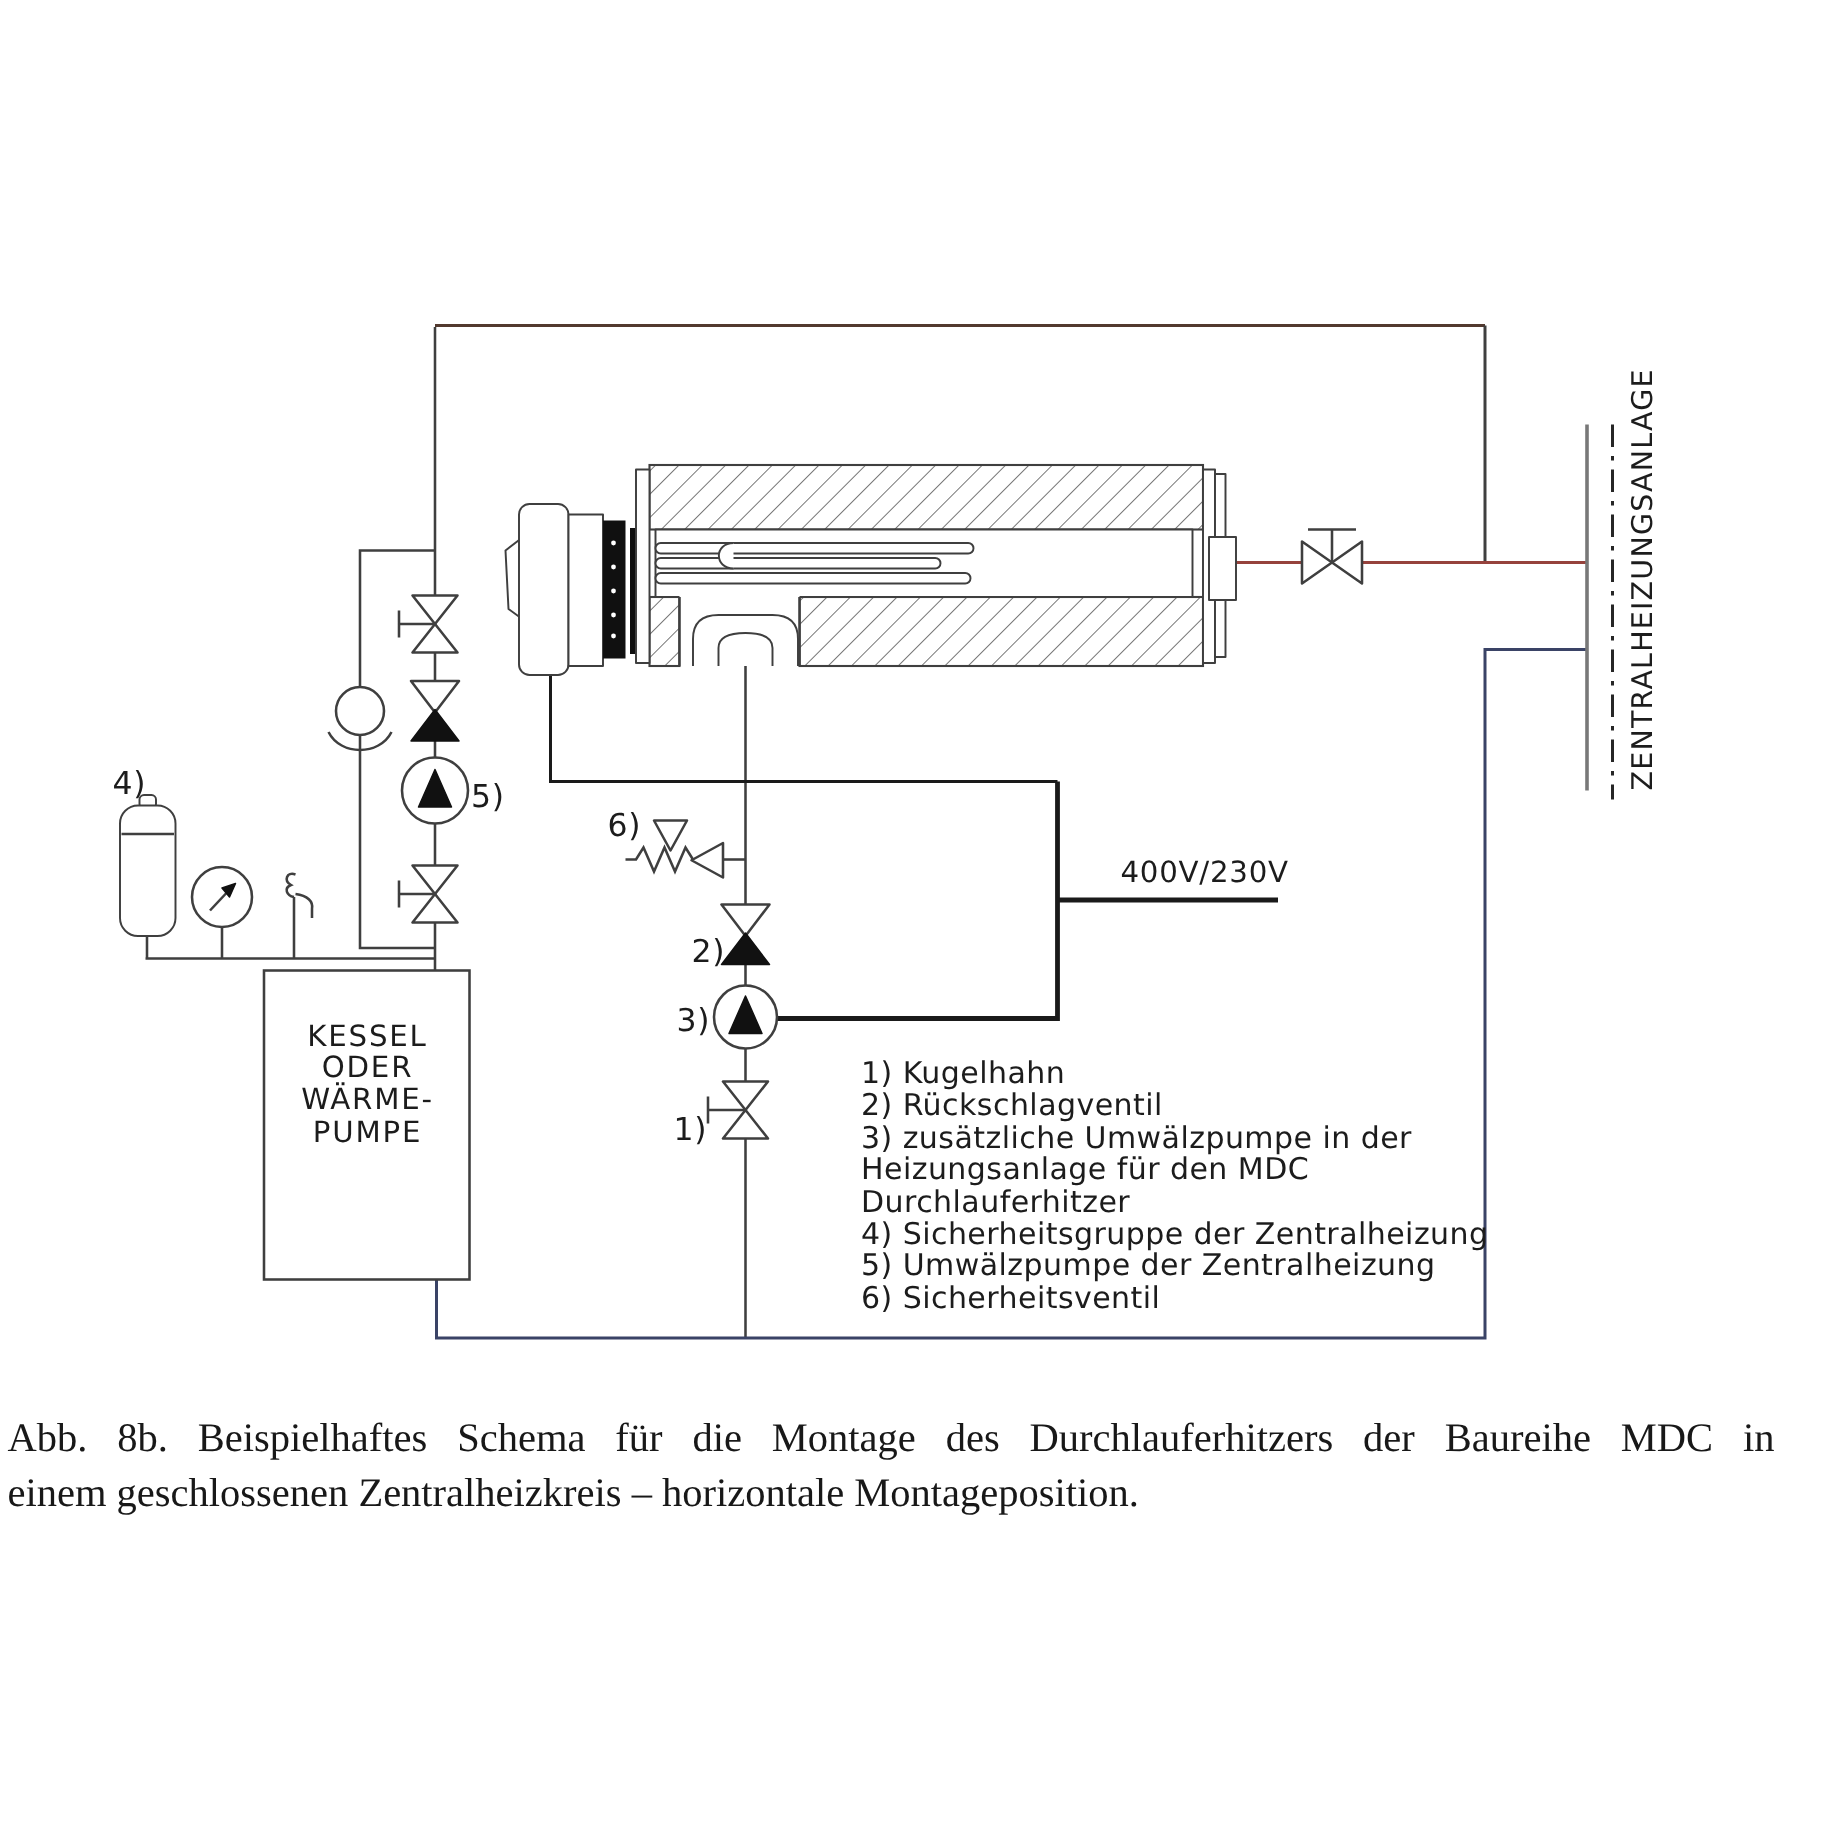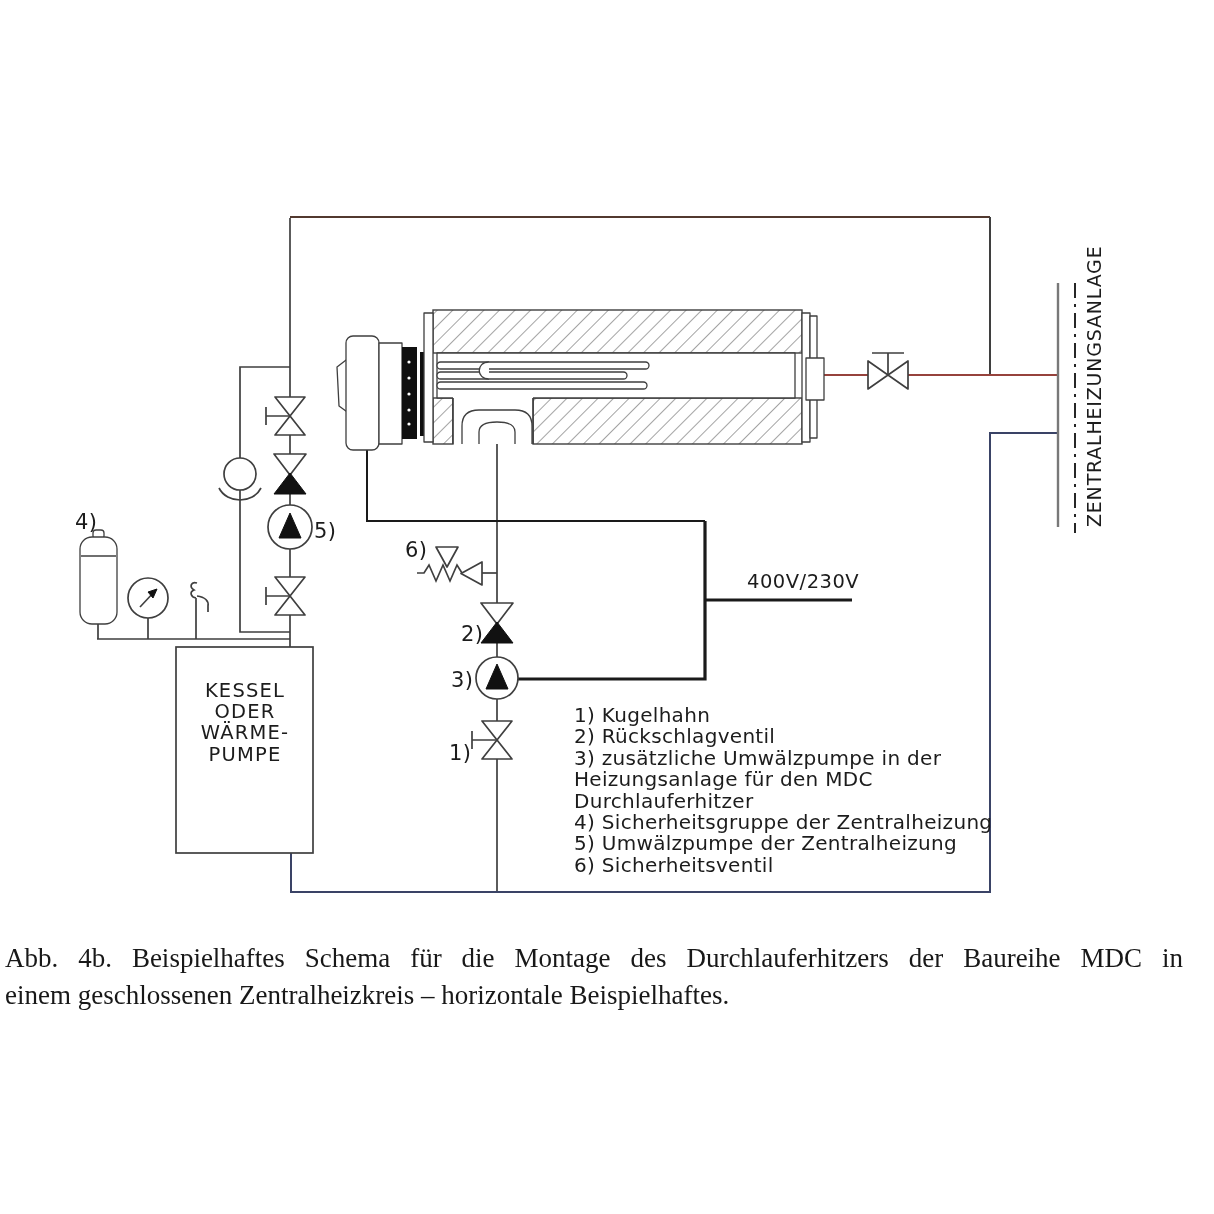--- a/index.html
+++ b/index.html
@@ -198,16 +198,16 @@
     <text class="lblL" x="574" y="786">Heizungsanlage für den MDC</text>
     <text class="lblL" x="574" y="808">Durchlauferhitzer</text>
     <text class="lblL" x="574" y="829">4) Sicherheitsgruppe der Zentralheizung</text>
     <text class="lblL" x="574" y="850">5) Umwälzpumpe der Zentralheizung</text>
     <text class="lblL" x="574" y="872">6) Sicherheitsventil</text>
   </g>
 </svg>
 
 
 <div id="caption">
-  <div class="j">Abb. 4b. Beispielhaftes Schema für die Montage des Durchlauferhitzers der Baureihe MDC in</div>
-  <div>einem geschlossenen Zentralheizkreis – horizontale Beispielhaftes.</div>
+  <div class="j">Abb. 8b. Beispielhaftes Schema für die Montage des Durchlauferhitzers der Baureihe MDC in</div>
+  <div>einem geschlossenen Zentralheizkreis – horizontale Montageposition.</div>
 </div>
 </div>
 
 </body></html>

